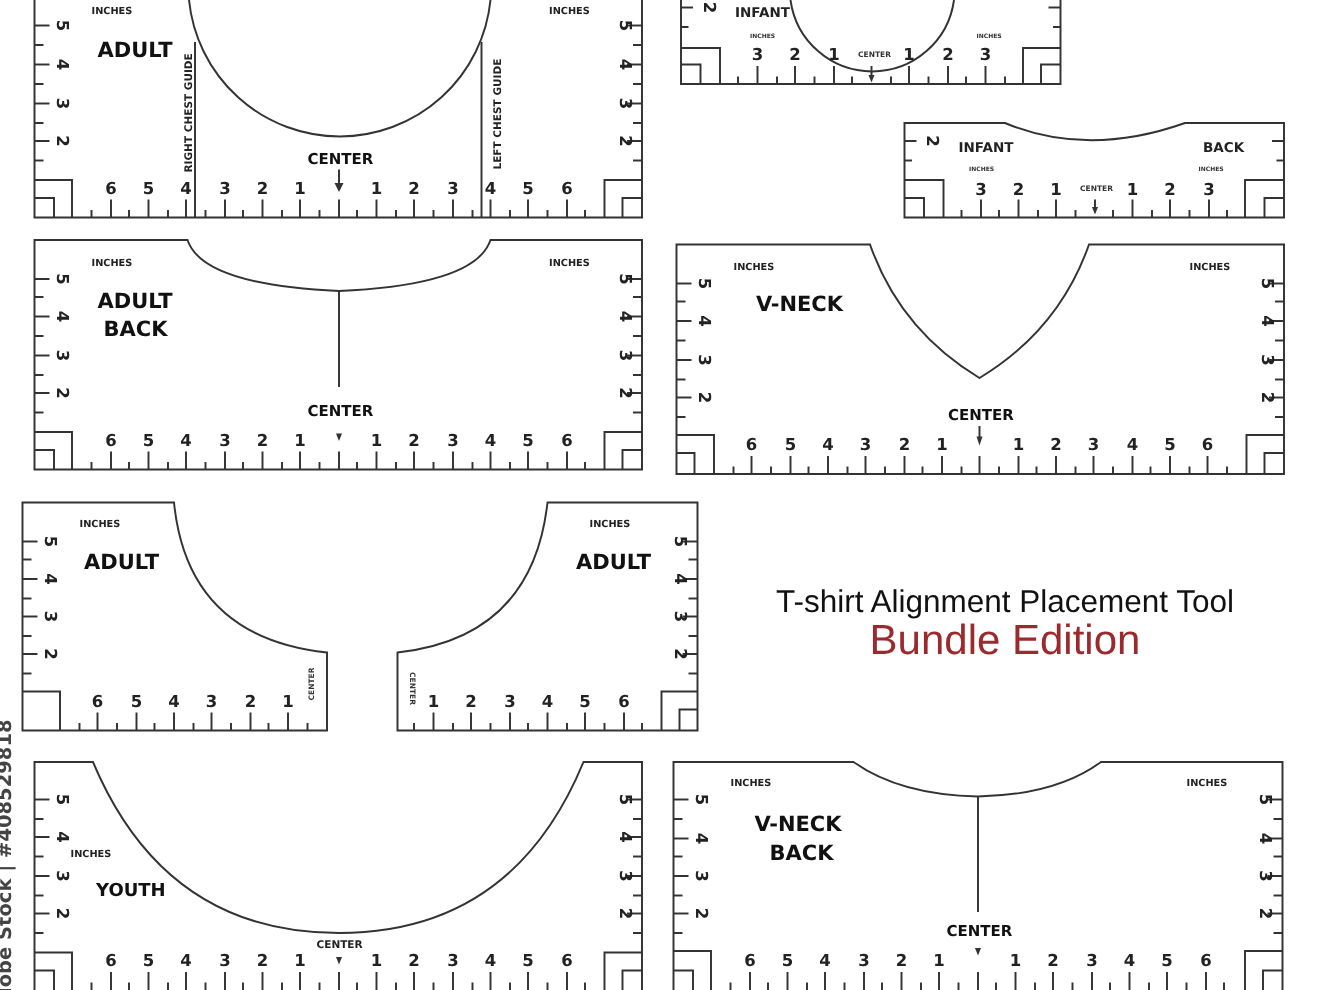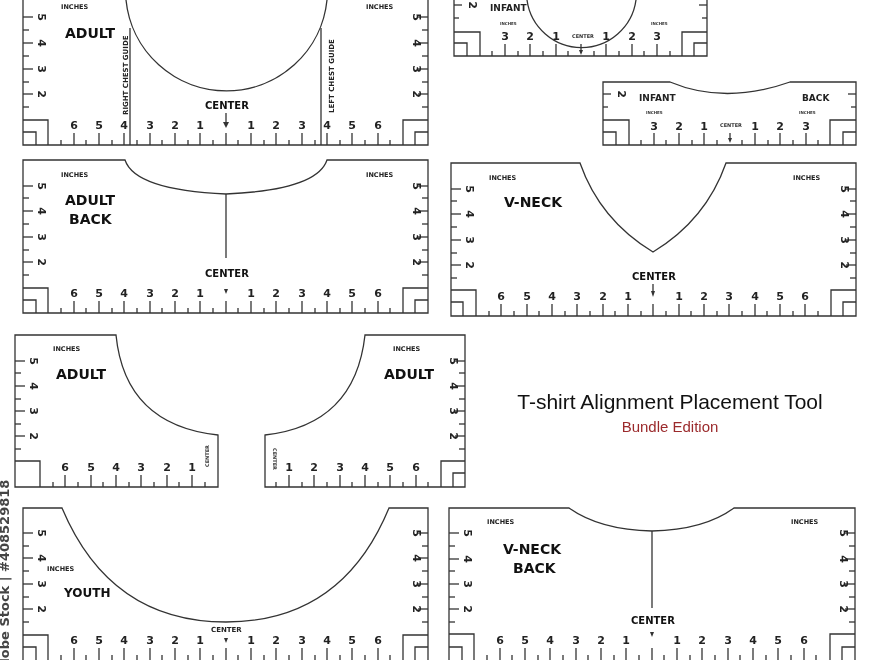--- a/index.html
+++ b/index.html
@@ -8,21 +8,21 @@
   .ln{stroke:#333;stroke-width:1.3;fill:none;}
   .shape{stroke:#333;stroke-width:1.3;fill:#fff;}
   .num{font-family:"DejaVu Sans",sans-serif;font-weight:bold;font-size:11px;fill:#222;}
   .lbl{font-family:"DejaVu Sans",sans-serif;font-weight:bold;font-size:14px;fill:#111;}
   .tiny{font-family:"DejaVu Sans",sans-serif;font-weight:bold;font-size:6.5px;fill:#222;}
   .micro{font-family:"DejaVu Sans",sans-serif;font-weight:bold;font-size:4px;fill:#333;}
   .mid{font-family:"DejaVu Sans",sans-serif;font-weight:bold;font-size:10px;fill:#111;}
   .guide{font-family:"DejaVu Sans",sans-serif;font-weight:bold;font-size:7px;fill:#222;}
   #title-block{position:absolute;left:470px;top:375px;width:400px;text-align:center;margin-top:14px;}
   #title-main{font-family:"Liberation Sans",sans-serif;font-size:21px;color:#111;line-height:25px;}
-  #title-sub{font-family:"Liberation Sans",sans-serif;font-size:15px;color:#9b2a2c;line-height:25px;}
+  #title-sub{font-family:"Liberation Sans",sans-serif;font-size:28px;color:#9b2a2c;line-height:25px;}
   #watermark{position:absolute;left:-96px;top:560px;transform:rotate(-90deg);transform-origin:center;width:200px;font-family:"DejaVu Sans",sans-serif;font-weight:bold;font-size:13px;color:#444;white-space:nowrap;}
 </style>
 </head>
 <body>
 
 <svg width="880" height="660" viewBox="0 0 880 660">
 
   <g>
     <path class="shape" d="M23,0 L23,145 L428,145 L428,0"></path>
 

